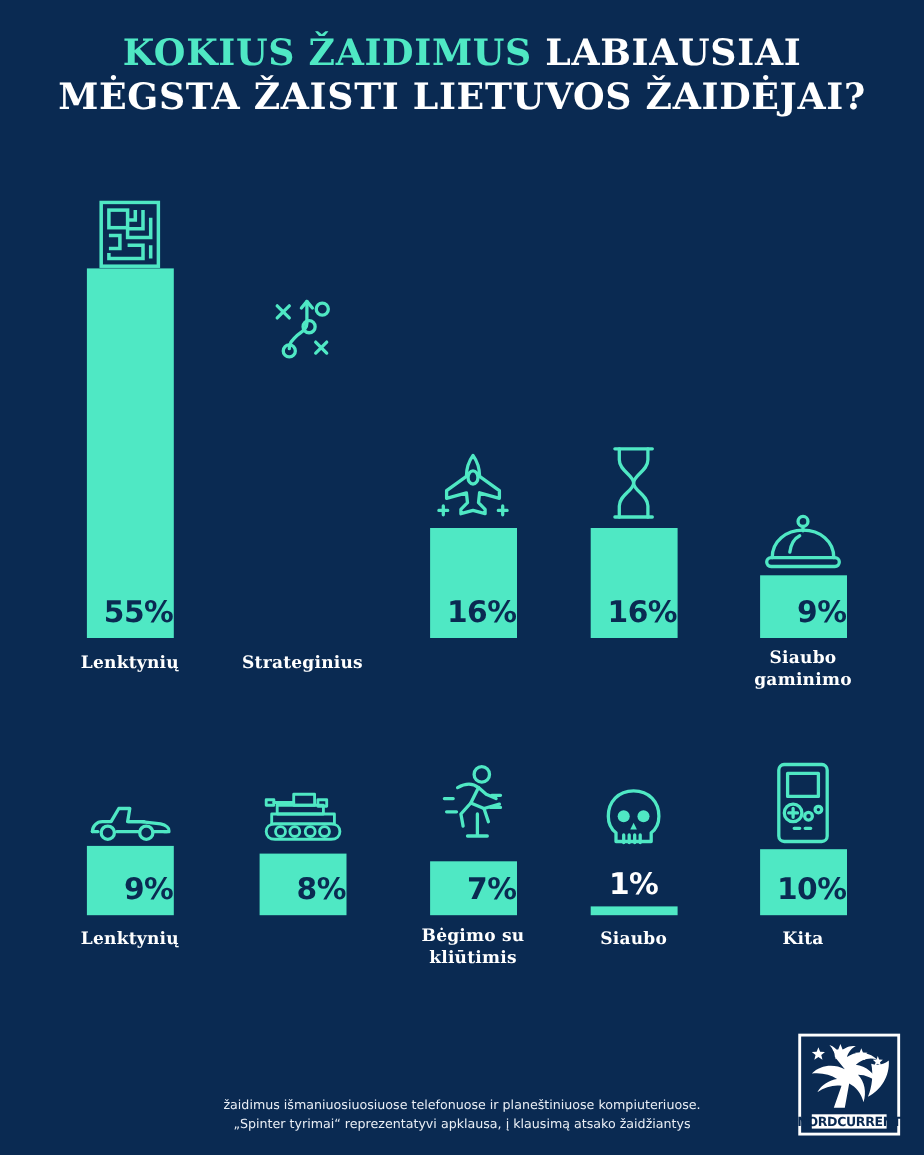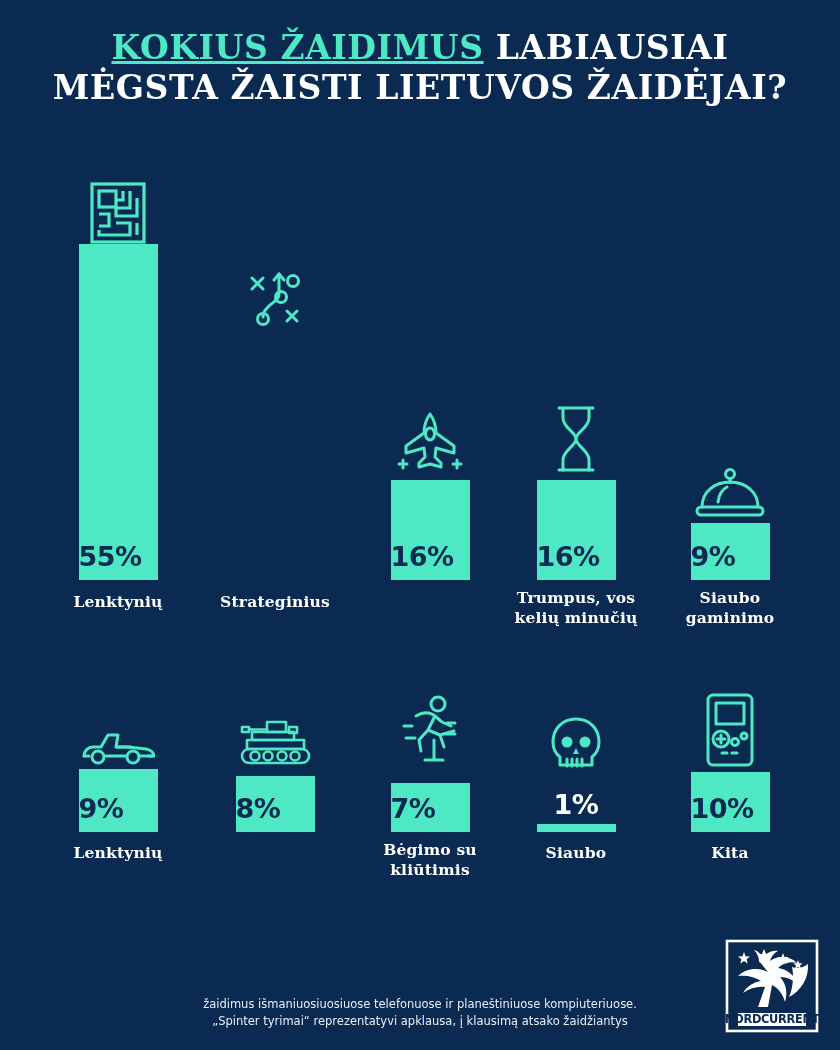--- a/index.html
+++ b/index.html
@@ -19,21 +19,21 @@
   }
   .title-line{
     font-family:"DejaVu Serif", serif;
     font-weight:bold;
     font-size:33px;
     letter-spacing:0.6px;
     line-height:40px;
     color:#ffffff;
     white-space:nowrap;
   }
-  .t-accent{color:#4fe8c4;text-decoration:underline;}
+  .t-accent{color:#4fe8c4;}
 
   
   .row{position:absolute;left:0;width:840px;}
   #row1{top:160px;height:480px;}
   #row2{top:680px;height:230px;}
 
   .col{
     position:absolute;
     width:158px;
     height:100%;
@@ -53,21 +53,21 @@
   }
   .icon-wrap svg{display:block;}
 
   .bar{
     position:absolute;
     width:79px;
     left:39.5px;
     background:#4fe8c4;
     display:flex;
     align-items:flex-end;
-    justify-content:flex-start;
+    justify-content:flex-end;
   }
   .bar .pct{
     font-family:"DejaVu Sans", sans-serif;
     font-weight:bold;
     font-size:27px;
     color:#0a2a52;
     padding-bottom:8px;
     letter-spacing:-0.5px;
   }
   .bar.tiny{
@@ -181,22 +181,20 @@
         <svg width="42" height="70" viewBox="0 0 42 70" fill="none" stroke="#4fe8c4" stroke-width="3" stroke-linejoin="round" stroke-linecap="round">
           <path d="M4 4 h34"></path>
           <path d="M4 66 h34"></path>
           <path d="M8 4 v10 c0 10 13 14 13 21 c0 7 -13 11 -13 21 v10"></path>
           <path d="M34 4 v10 c0 10 -13 14 -13 21 c0 7 13 11 13 21 v10"></path>
         </svg>
       </div>
       <div class="bar" style="top:320px;height:100px;">
         <span class="pct">16%</span>
       </div>
-      <div class="cat-label" style="top:428px;white-space:pre-line;">Trumpus, vos
-kelių minučių</div>
     </div>
 
     <div class="col c4">
       <div class="icon-wrap" style="top:300px;height:60px;">
         <svg width="72" height="54" viewBox="0 0 72 54" fill="none" stroke="#4fe8c4" stroke-width="3" stroke-linejoin="round" stroke-linecap="round">
           <circle cx="36" cy="8" r="4.5"></circle>
           <path d="M36 12.5 v4"></path>
           <path d="M8 41 c0 -15 12.5 -25 28 -25 s28 10 28 25"></path>
           <path d="M24 36 c1 -8 5 -13 9 -15"></path>
           <rect x="3" y="41" width="66" height="8" rx="4"></rect>

